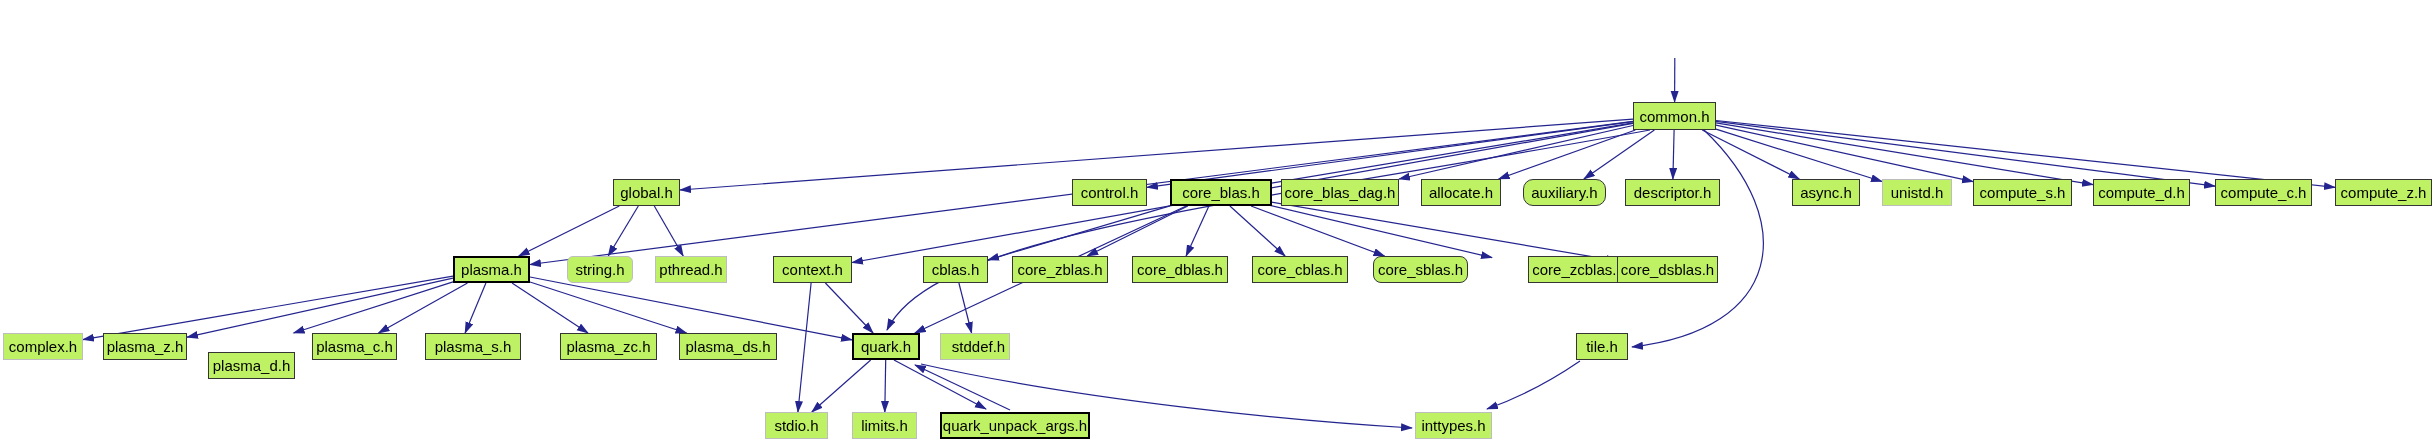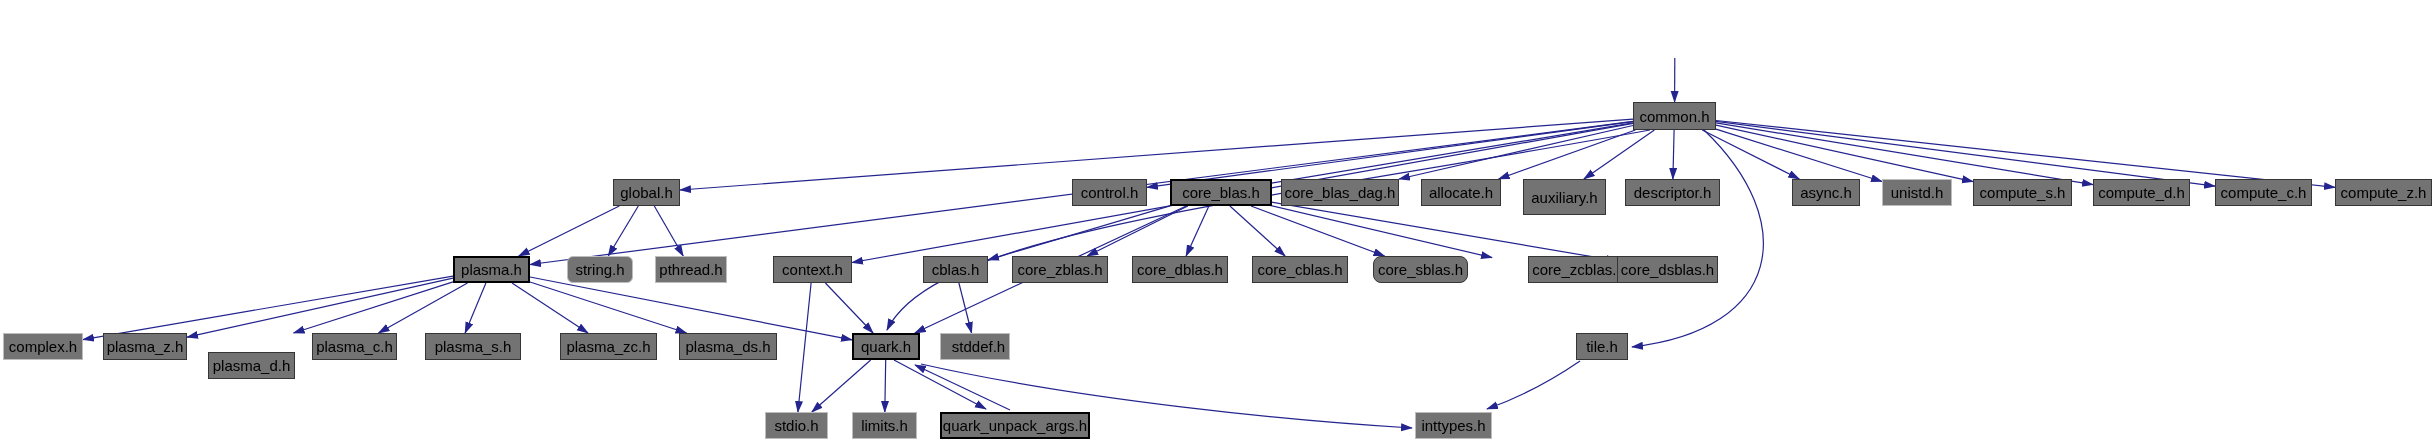--- a/index.html
+++ b/index.html
@@ -4,21 +4,21 @@
 <style>
   html,body{margin:0;padding:0;background:#ffffff;}
   #graph{
     position:relative;width:2436px;height:445px;background:#ffffff;
     font-family:"Liberation Sans", sans-serif;overflow:hidden;
   }
   #edges{position:absolute;left:0;top:0;width:2436px;height:445px;}
   .edge{fill:none;stroke:var(--edge,#24248f);stroke-width:1.2px;}
   #arrow path{fill:var(--edge,#24248f);}
   .node{
-    position:absolute;box-sizing:border-box;background:#737373;
+    position:absolute;box-sizing:border-box;background:#bef264;
     border:1px solid #353535;color:#000;
     display:flex;flex-direction:column;align-items:center;justify-content:center;
     font-size:15px;line-height:19px;white-space:nowrap;text-align:center;
   }
   .node.bold{border:2px solid #000000;}
   .node.external{border:1px solid #bdbdbd;}
   .node.root{background:#c4c4c4;border:2px solid #3a3a3a;}
 </style>
 </head>
 <body>
@@ -88,21 +88,21 @@
     </div>
     <div class="node bold" style="left: 1170px; top: 179px; width: 102px; height: 27px;">
       <div>core_blas.h</div>
     </div>
     <div class="node normal" style="left: 1281px; top: 179px; width: 118px; height: 27px;">
       <div>core_blas_dag.h</div>
     </div>
     <div class="node normal" style="left: 1421px; top: 179px; width: 80px; height: 27px;">
       <div>allocate.h</div>
     </div>
-    <div class="node normal" style="left: 1523px; top: 179px; width: 83px; height: 36px;">
+    <div class="node normal" style="left: 1523px; top: 179px; width: 83px; height: 27px; border-radius: 10px;">
       <div>auxiliary.h</div>
     </div>
     <div class="node normal" style="left: 1625px; top: 179px; width: 95px; height: 27px;">
       <div>descriptor.h</div>
     </div>
     <div class="node normal" style="left: 1792px; top: 179px; width: 68px; height: 27px;">
       <div>async.h</div>
     </div>
     <div class="node external" style="left: 1882px; top: 179px; width: 70px; height: 27px;">
       <div>unistd.h</div>

